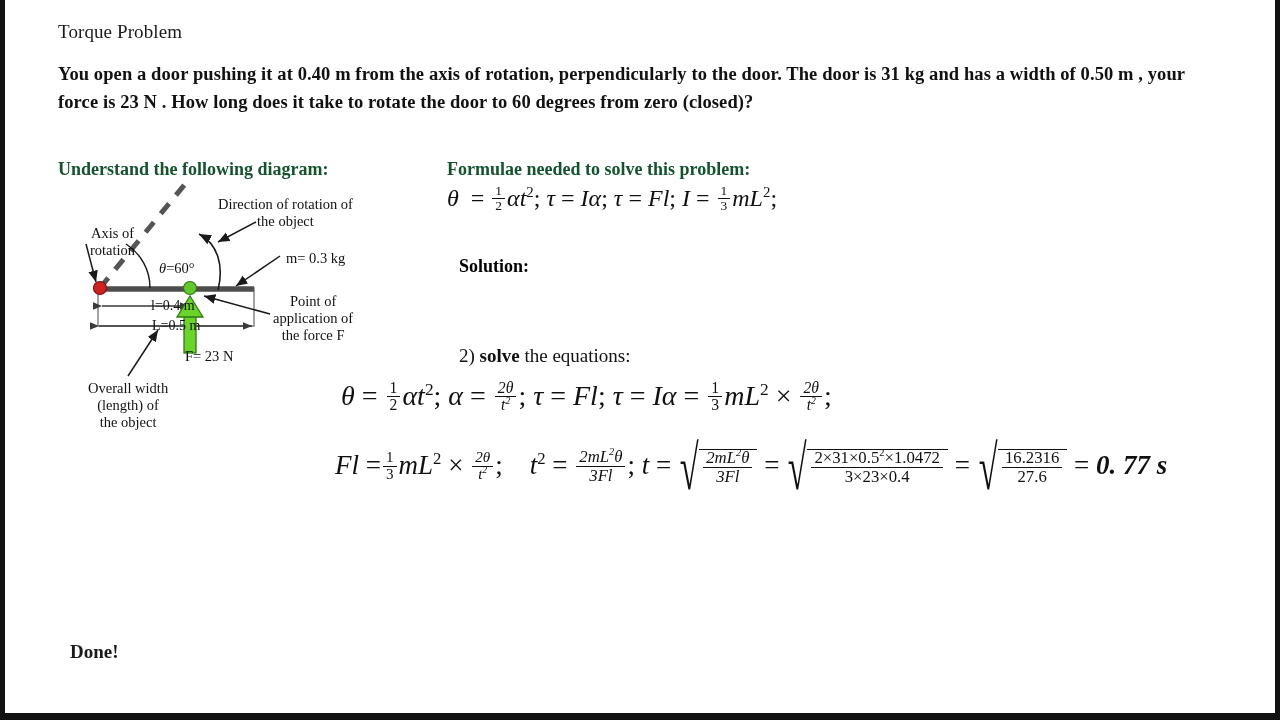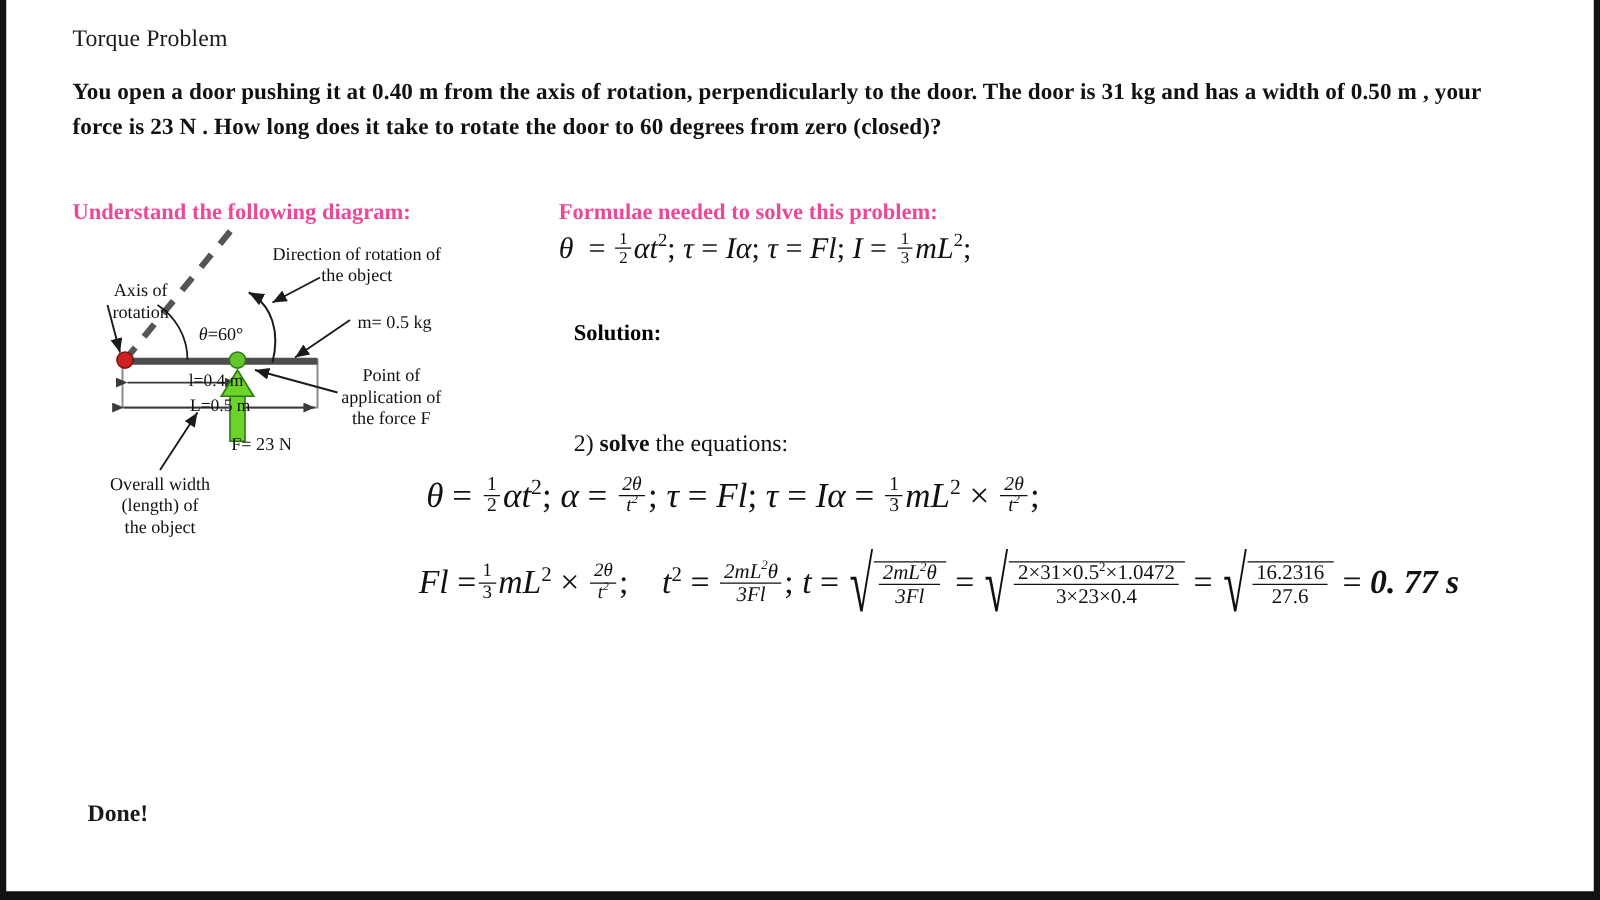--- a/index.html
+++ b/index.html
@@ -34,21 +34,21 @@
     line-height: 28px; letter-spacing: .1px;
   }
   #knownline {
     left: 58px; top: 122px;
     font-size: 17.5px; color: #111; line-height: 22px;
   }
   #knownline .known-k { color:#2e6b31; font-weight: bold; }
   #knownline .unknown-k { color:#b32025; font-weight: bold; }
 
   .section-head {
-    font-size: 18px; font-weight: bold; color: #ec4899;
+    font-size: 18px; font-weight: bold; color: #14532d;
   }
   #head-diagram { left: 58px; top: 159px; }
   #head-formulae { left: 447px; top: 159px; }
   #head-solution { left: 459px; top: 256px; font-size: 18px; font-weight: bold; }
 
   
   .math {
     font-family: "Liberation Serif", serif;
     color: #111;
     white-space: nowrap;
@@ -198,21 +198,21 @@
       <line x1="222" y1="78" x2="178" y2="108" stroke="#1a1a1a" stroke-width="1.5" marker-end="url(#ah)"></line>
 
       <line x1="212" y1="136" x2="146" y2="118" stroke="#1a1a1a" stroke-width="1.5" marker-end="url(#ah)"></line>
 
       <line x1="70" y1="198" x2="100" y2="152" stroke="#1a1a1a" stroke-width="1.5" marker-end="url(#ah)"></line>
     </svg>
 
     <div class="dlabel" id="lbl-axis">Axis of<br>rotation</div>
     <div class="dlabel" id="lbl-dir">Direction of rotation of<br>the object</div>
     <div class="dlabel" id="lbl-theta"><i>θ</i>=60°</div>
-    <div class="dlabel" id="lbl-mass">m= 0.5 kg</div>
+    <div class="dlabel" id="lbl-mass">m= 0.3 kg</div>
     <div class="dlabel" id="lbl-point">Point of<br>application of<br>the force F</div>
     <div class="dlabel" id="lbl-force">F= 23 N</div>
     <div class="dlabel" id="lbl-overall">Overall width<br>(length) of<br>the object</div>
     <div class="dlabel sm" id="lbl-l">l=0.4 m</div>
     <div class="dlabel sm" id="lbl-L">L=0.5 m</div>
   </div>
 
   <div class="abs" id="done">Done!</div>
 
 </div>

